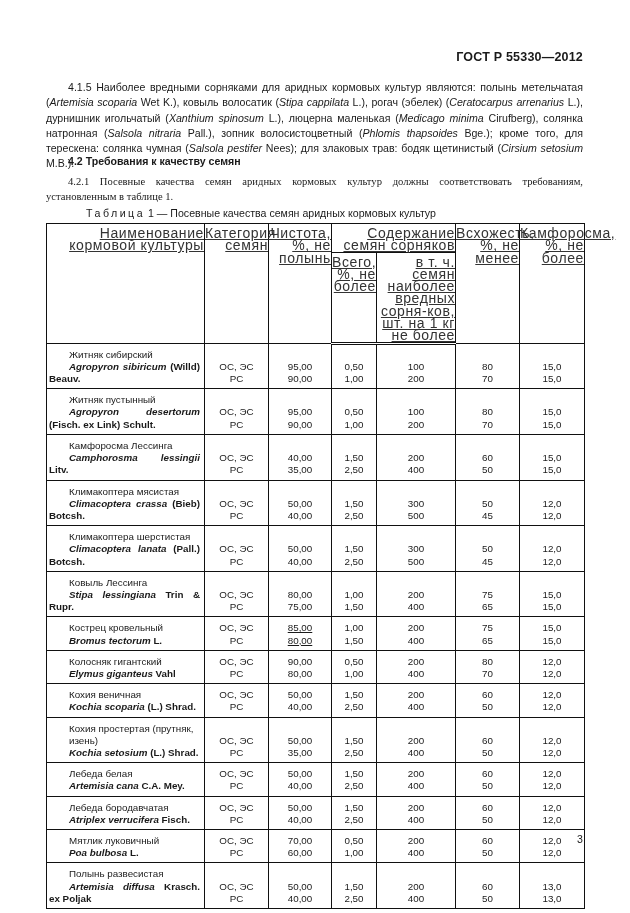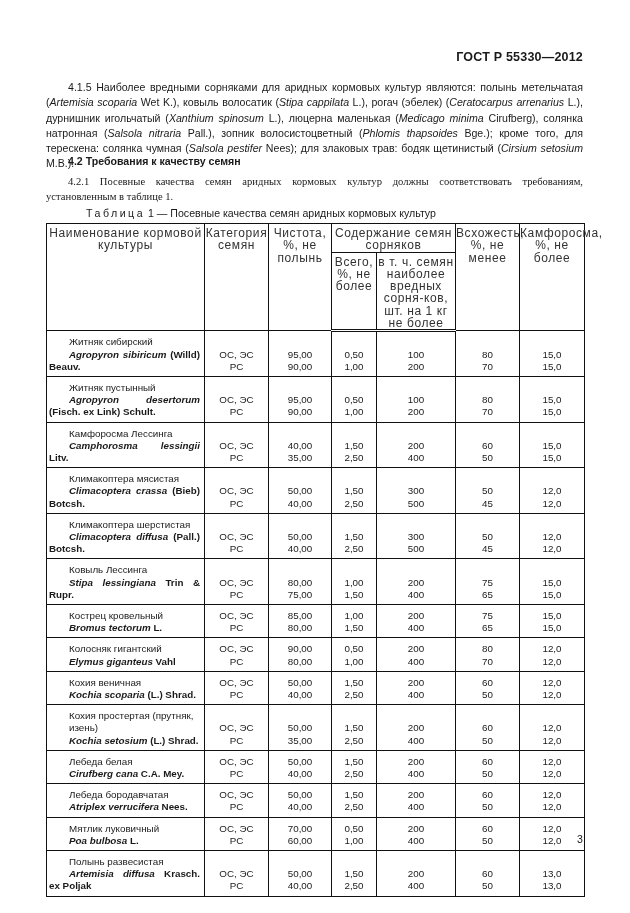--- a/index.html
+++ b/index.html
@@ -10,21 +10,21 @@
   .para p { margin: 0; text-indent: 22px; }
   .p1 { top: 80px; }
   .p2 { top: 154px; font-weight: bold; text-indent: 22px; }
   .p3 { top: 174px; font-family: Liberation Serif, serif; }
   .cap { position: absolute; left: 46px; top: 207px; font-size: 10.6px; }
   .cap .sp { letter-spacing: 2.5px; margin-left: 40px; }
   i { font-style: italic; }
   table { position: absolute; left: 46px; top: 223px; border-collapse: collapse; width: 538px;
           font-size: 9.8px; table-layout: fixed; }
   td, th { border: 1.2px solid #111; padding: 0; vertical-align: top; }
-  th { font-weight: normal; font-size: 12px; letter-spacing: 0.6px; color: #333; line-height: 12.3px; padding-top: 3px; text-align: center; }
+  th { font-weight: normal; font-size: 14px; letter-spacing: 0.6px; color: #333; line-height: 12.3px; padding-top: 3px; text-align: right; text-decoration: underline; }
   thead tr.last th { border-bottom: 3px double #111; }
   tbody td { line-height: 12.2px; padding-top: 5px; padding-bottom: 3px; }
   td.name { padding-left: 2px; padding-right: 4px; }
   td.name .ru { display: block; padding-left: 20px; }
   td.name .lat { display: block; text-indent: 20px; text-align: justify; font-weight: bold; }
   td.num { text-align: center; }
   td.num .v { display: block; }
   .page-no { position: absolute; right: 47px; top: 833px; font-size: 10.6px; }
 </style>
 </head>
@@ -183,21 +183,21 @@
           <span class="v">45</span>
         </td>
         <td class="num" style="vertical-align: bottom;">
           <span class="v">12,0</span>
           <span class="v">12,0</span>
         </td>
       </tr>
       <tr>
         <td class="name">
           <span class="ru">Климакоптера шерстистая</span>
-          <span class="lat"><i>Climacoptera diffusa</i><span> (Pall.) Botcsh.</span></span>
+          <span class="lat"><i>Climacoptera lanata</i><span> (Pall.) Botcsh.</span></span>
         </td>
         <td class="num" style="vertical-align: bottom;">
           <span class="v">ОС, ЭС</span>
           <span class="v">РС</span>
         </td>
         <td class="num" style="vertical-align: bottom;">
           <span class="v">50,00</span>
           <span class="v">40,00</span>
         </td>
         <td class="num" style="vertical-align: bottom;">
@@ -249,21 +249,21 @@
       </tr>
       <tr>
         <td class="name">
           <span class="ru">Кострец кровельный</span>
           <span class="lat"><i>Bromus tectorum</i><span> L.</span></span>
         </td>
         <td class="num" style="vertical-align: bottom;">
           <span class="v">ОС, ЭС</span>
           <span class="v">РС</span>
         </td>
-        <td class="num" style="vertical-align: bottom;">
+        <td class="num" style="vertical-align: bottom; text-decoration: underline;">
           <span class="v">85,00</span>
           <span class="v">80,00</span>
         </td>
         <td class="num" style="vertical-align: bottom;">
           <span class="v">1,00</span>
           <span class="v">1,50</span>
         </td>
         <td class="num" style="vertical-align: bottom;">
           <span class="v">200</span>
           <span class="v">400</span>
@@ -363,21 +363,21 @@
           <span class="v">50</span>
         </td>
         <td class="num" style="vertical-align: bottom;">
           <span class="v">12,0</span>
           <span class="v">12,0</span>
         </td>
       </tr>
       <tr>
         <td class="name">
           <span class="ru">Лебеда белая</span>
-          <span class="lat"><i>Cirufberg cana</i><span> C.A. Mey.</span></span>
+          <span class="lat"><i>Artemisia cana</i><span> C.A. Mey.</span></span>
         </td>
         <td class="num" style="vertical-align: bottom;">
           <span class="v">ОС, ЭС</span>
           <span class="v">РС</span>
         </td>
         <td class="num" style="vertical-align: bottom;">
           <span class="v">50,00</span>
           <span class="v">40,00</span>
         </td>
         <td class="num" style="vertical-align: bottom;">
@@ -393,21 +393,21 @@
           <span class="v">50</span>
         </td>
         <td class="num" style="vertical-align: bottom;">
           <span class="v">12,0</span>
           <span class="v">12,0</span>
         </td>
       </tr>
       <tr>
         <td class="name">
           <span class="ru">Лебеда бородавчатая</span>
-          <span class="lat"><i>Atriplex verrucifera</i><span> Nees.</span></span>
+          <span class="lat"><i>Atriplex verrucifera</i><span> Fisch.</span></span>
         </td>
         <td class="num" style="vertical-align: bottom;">
           <span class="v">ОС, ЭС</span>
           <span class="v">РС</span>
         </td>
         <td class="num" style="vertical-align: bottom;">
           <span class="v">50,00</span>
           <span class="v">40,00</span>
         </td>
         <td class="num" style="vertical-align: bottom;">

